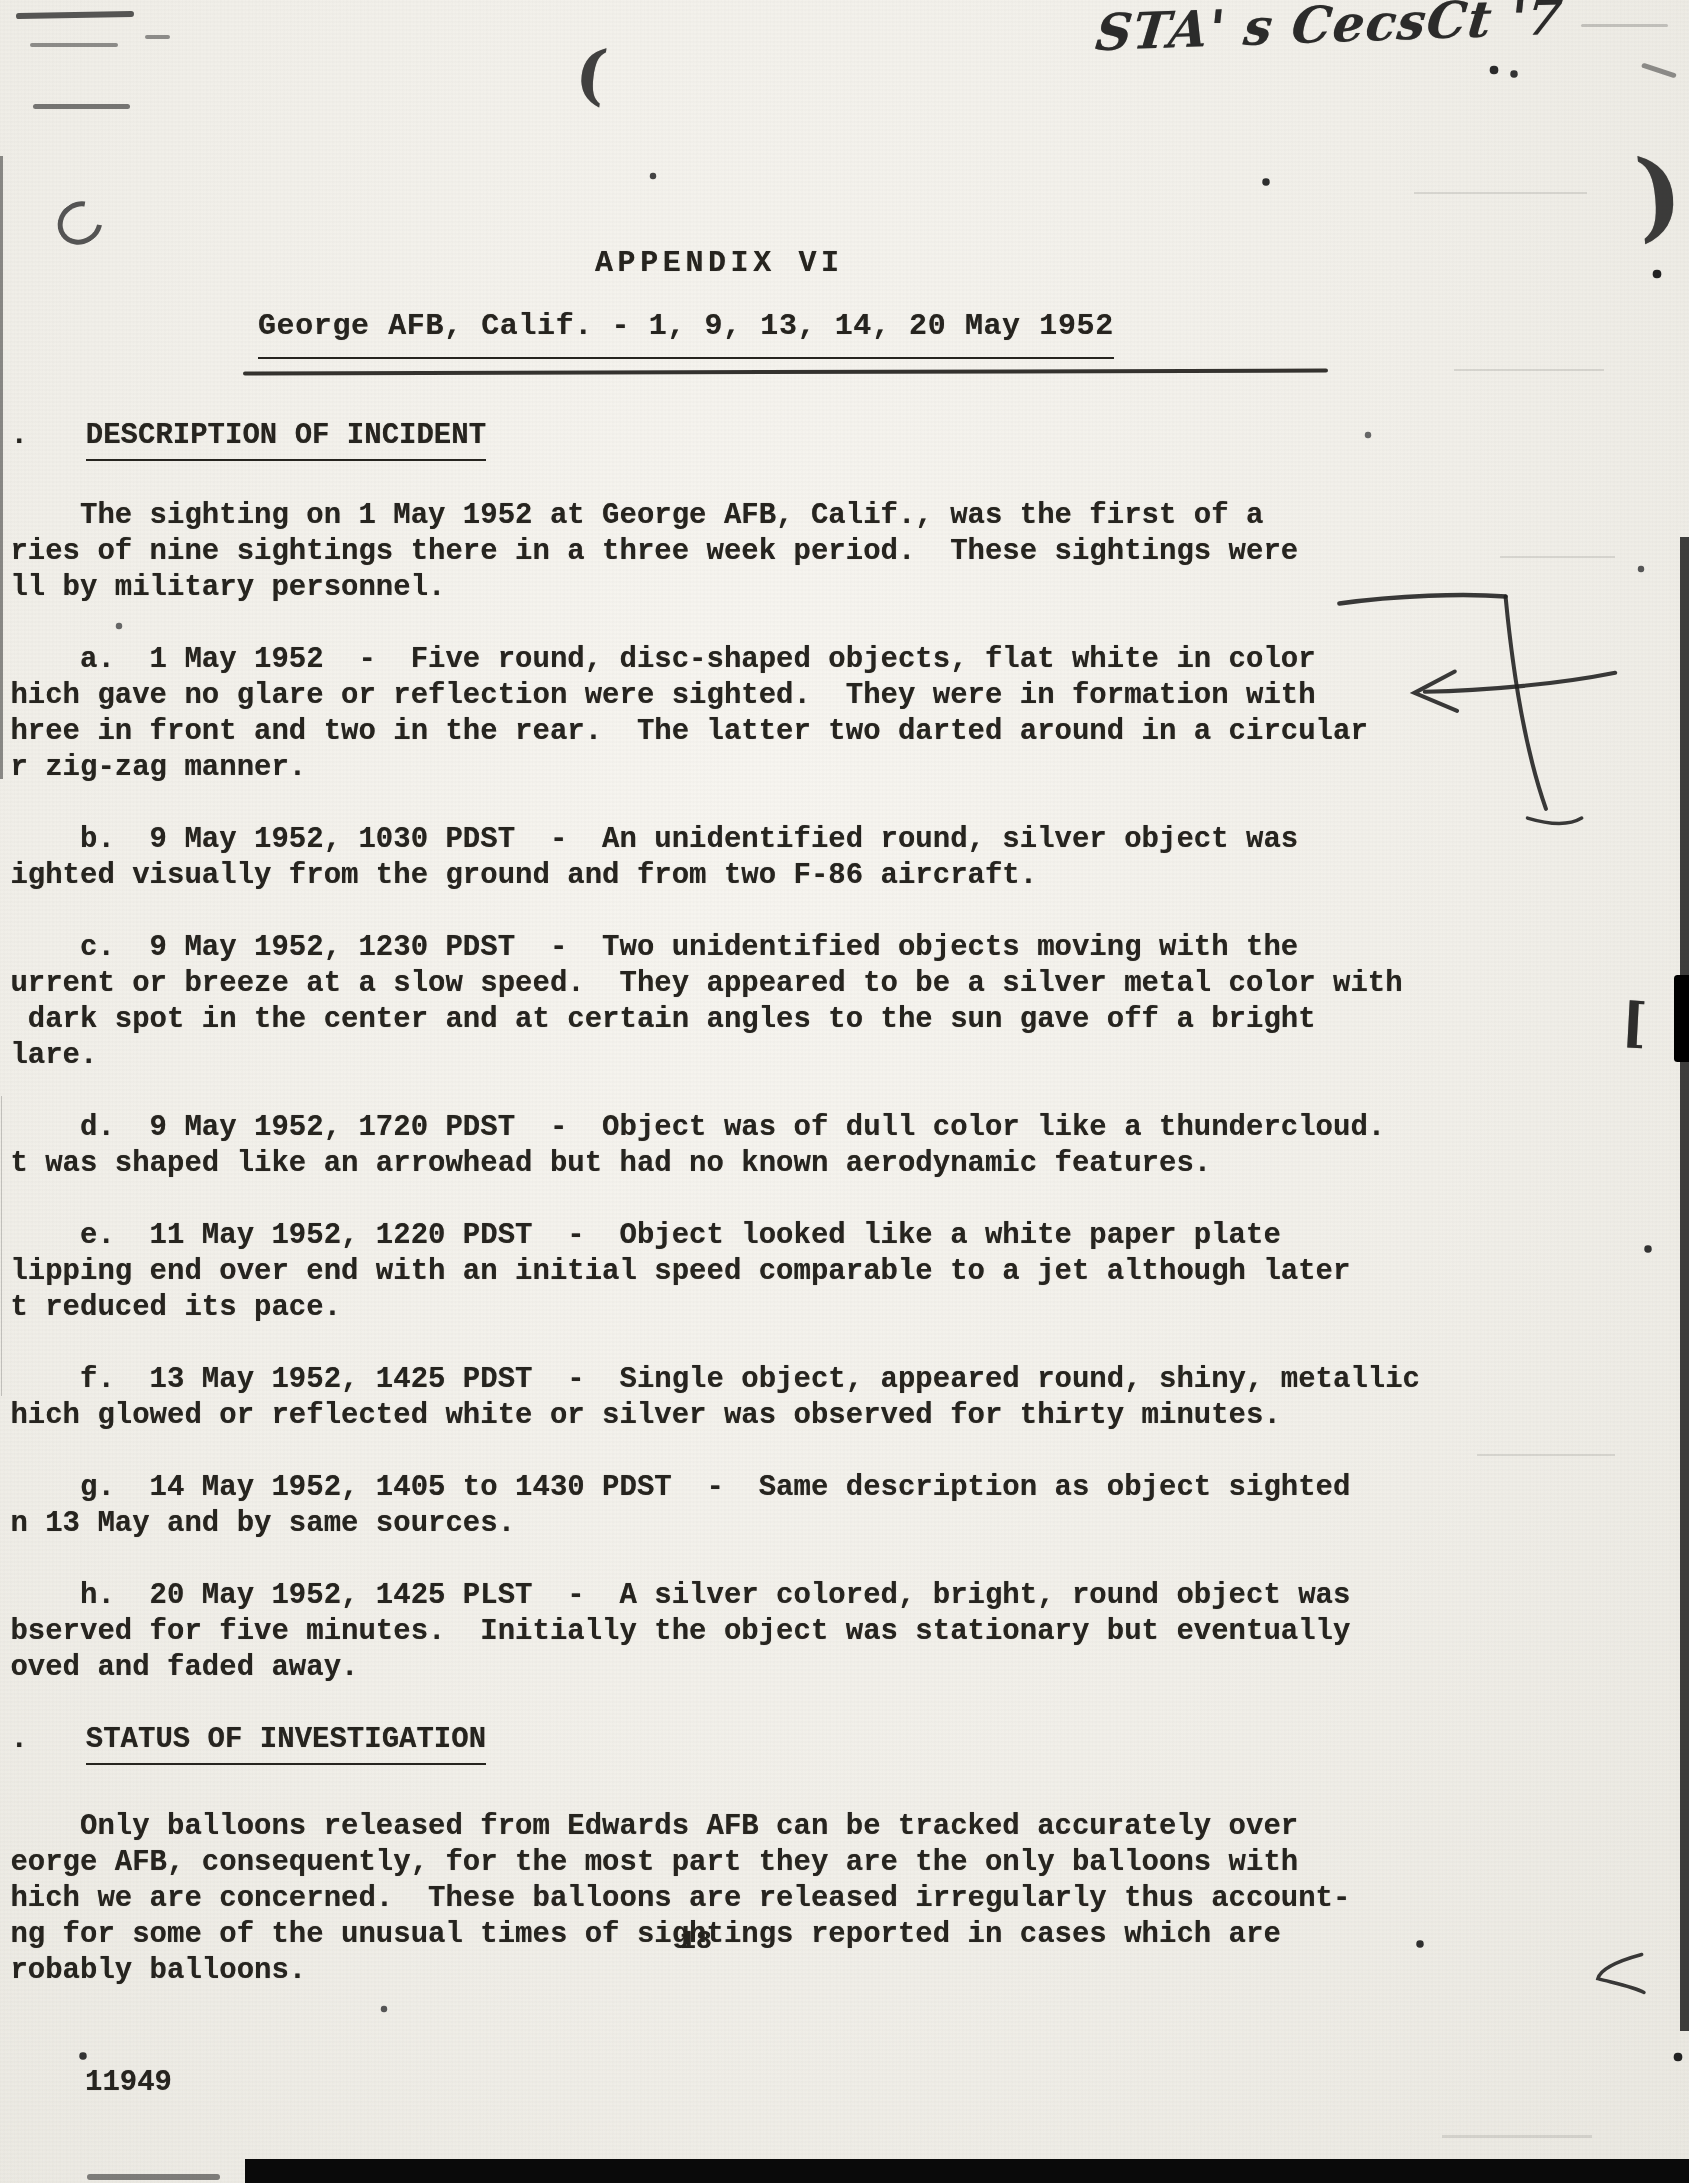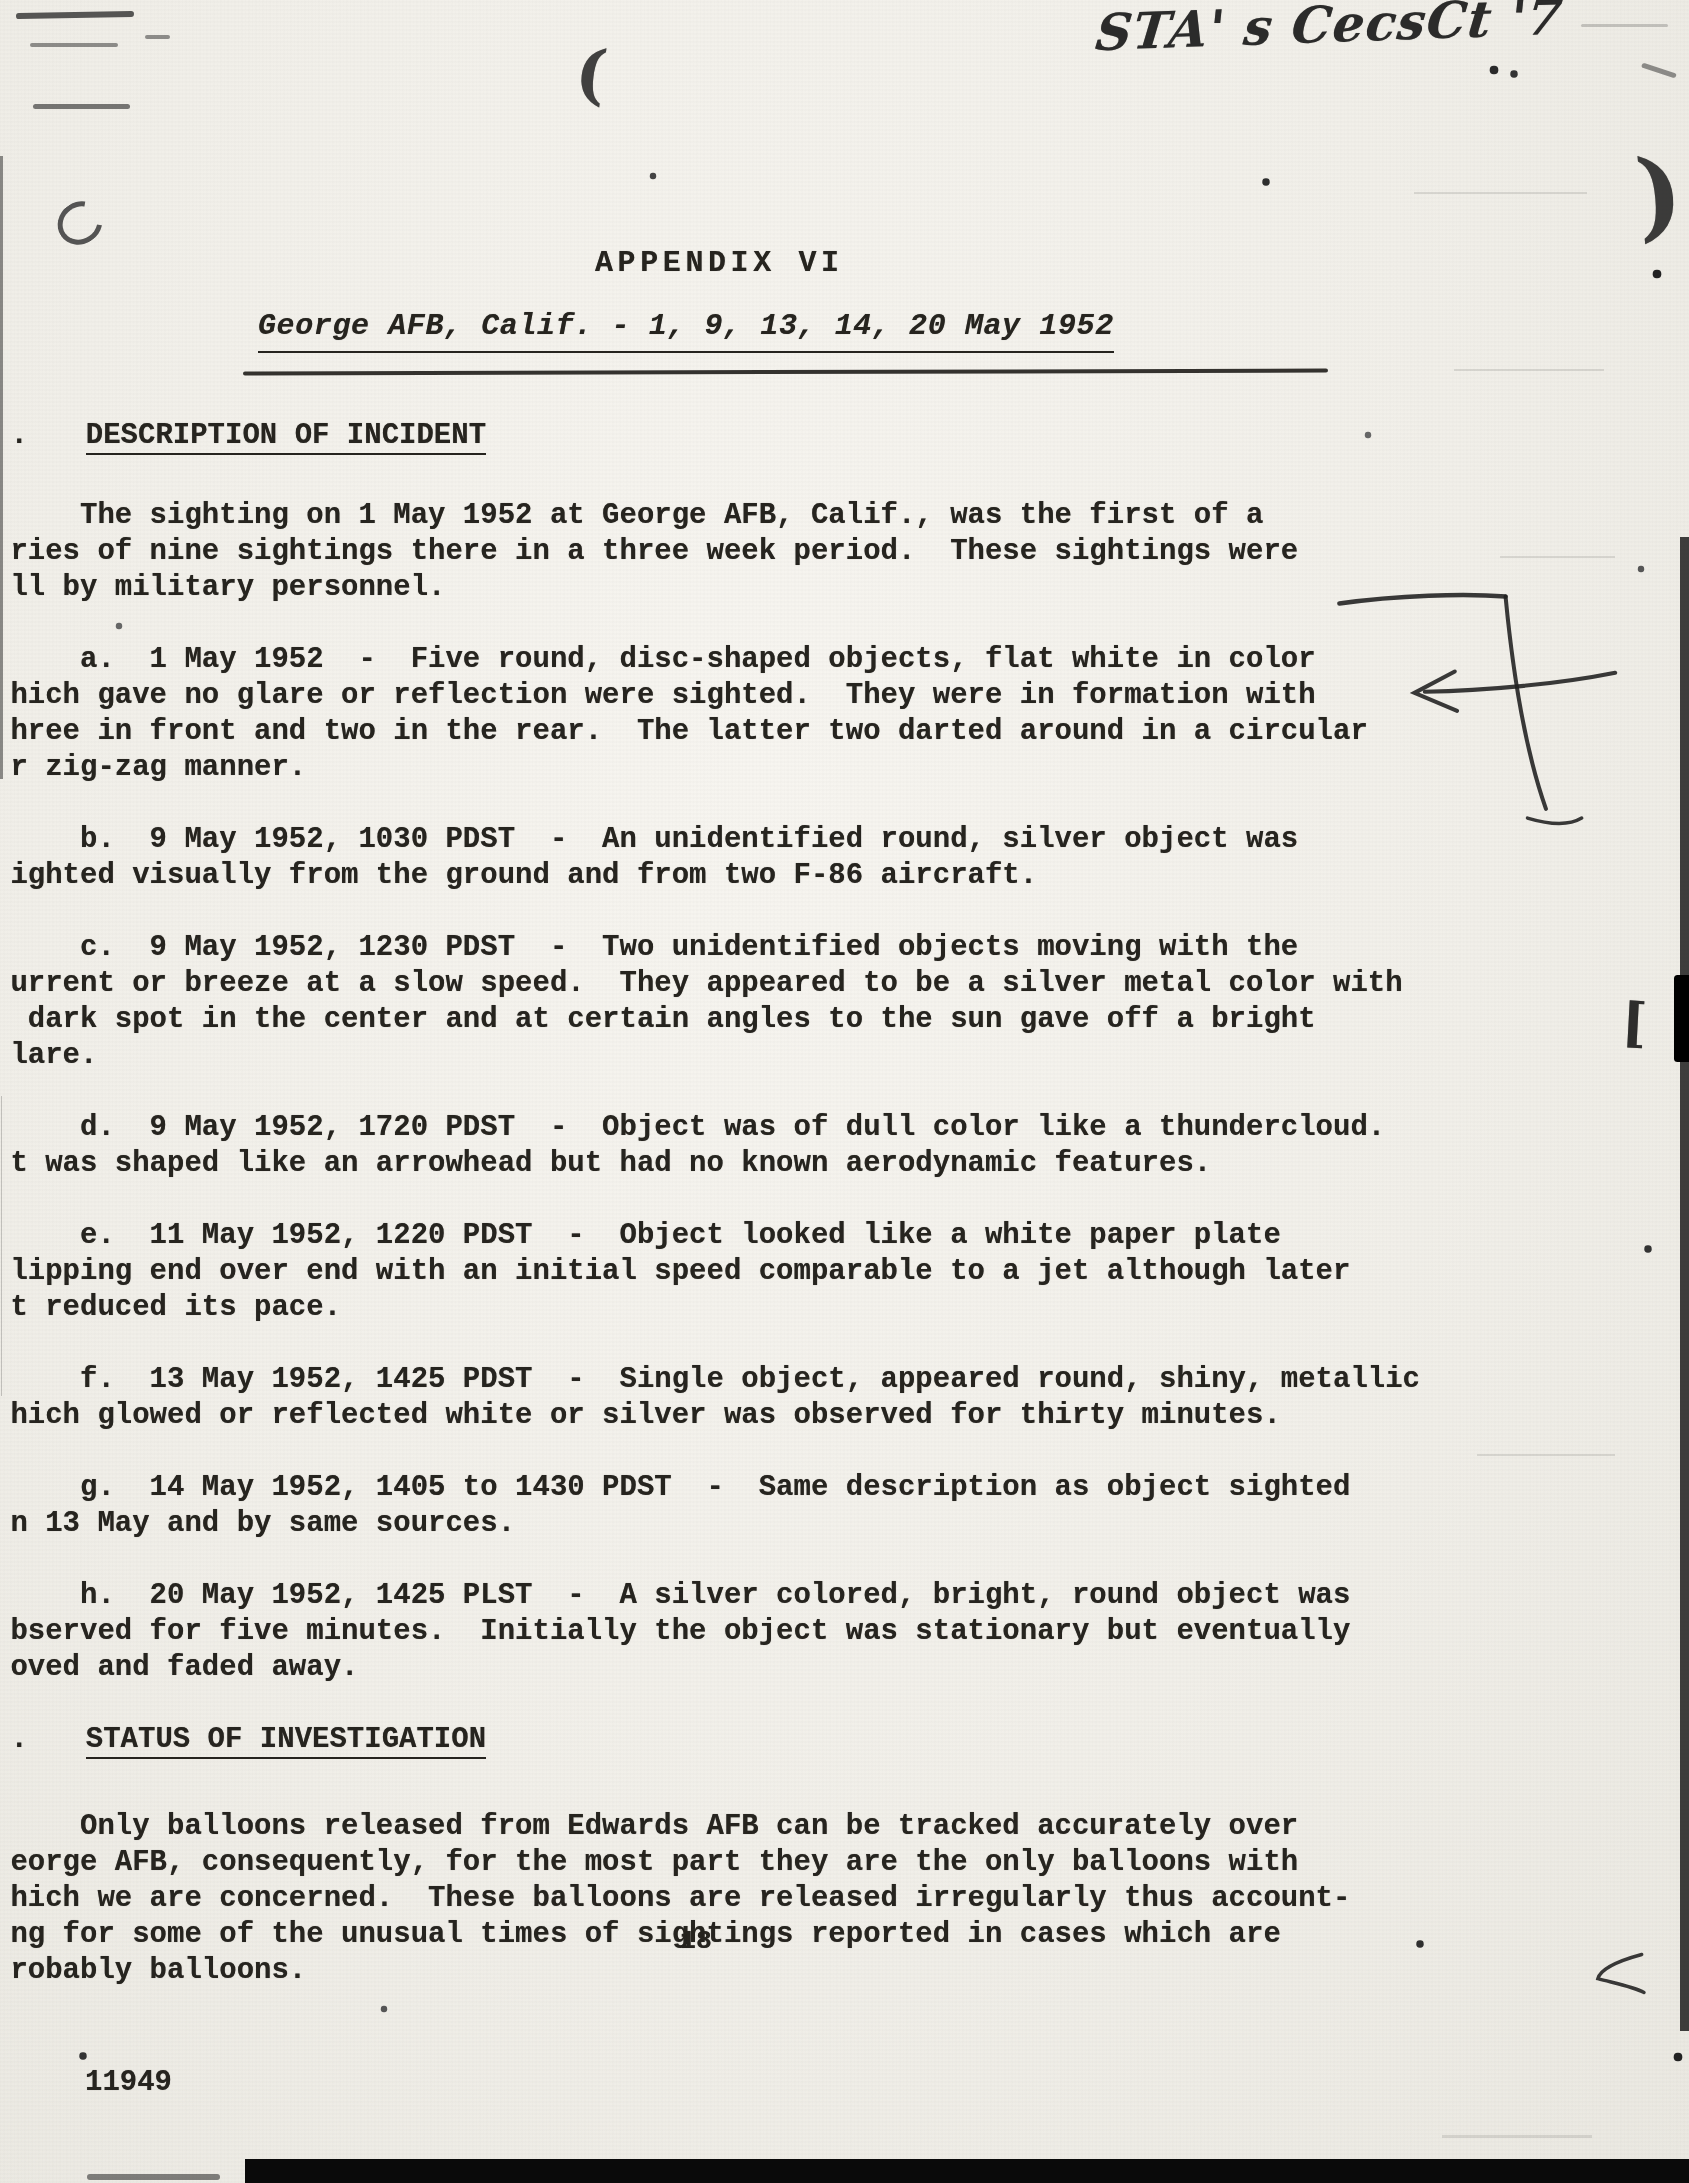--- a/index.html
+++ b/index.html
@@ -26,34 +26,34 @@
   }
 
   .title{
     position:absolute;left:595px;top:246px;
     font-size:30px;letter-spacing:4.6px;white-space:nowrap;
   }
   .subtitle{
     position:absolute;left:258px;top:309px;
     font-size:30px;letter-spacing:0.6px;white-space:nowrap;
   }
-  .subtitle .u2{border-bottom:2.9px solid #26241f;padding-bottom:8px;font-style:italic;}
+  .subtitle .u2{border-bottom:2.9px solid #26241f;padding-bottom:14px;}
   .long-rule{
     position:absolute;left:243px;top:370px;width:1085px;height:4px;
     background:#1f1d19;border-radius:2.3px;transform:rotate(-0.15deg);opacity:.9;
   }
 
   .content{
     position:absolute;left:10.4px;top:418px;width:1500px;
     font-size:29px;line-height:36px;
   }
   .heading{margin:0 0 44px 0;white-space:pre;}
   .heading.second{margin-bottom:51px;}
   .hprefix{margin-right:58px;}
-  .hu{border-bottom:2.3px solid #26241f;padding-bottom:1px;}
+  .hu{border-bottom:2.3px solid #26241f;padding-bottom:7px;}
   .para{
     margin:0 0 36px 0;white-space:pre;
     font-family:inherit;font-size:inherit;line-height:inherit;
   }
 
   .footer-docnum{position:absolute;left:85px;top:2038px;font-size:29px;margin-top:28px;}
   .footer-page{position:absolute;left:680px;top:1926px;font-size:26.5px;}
 
   
   .edge{position:absolute;pointer-events:none;}

